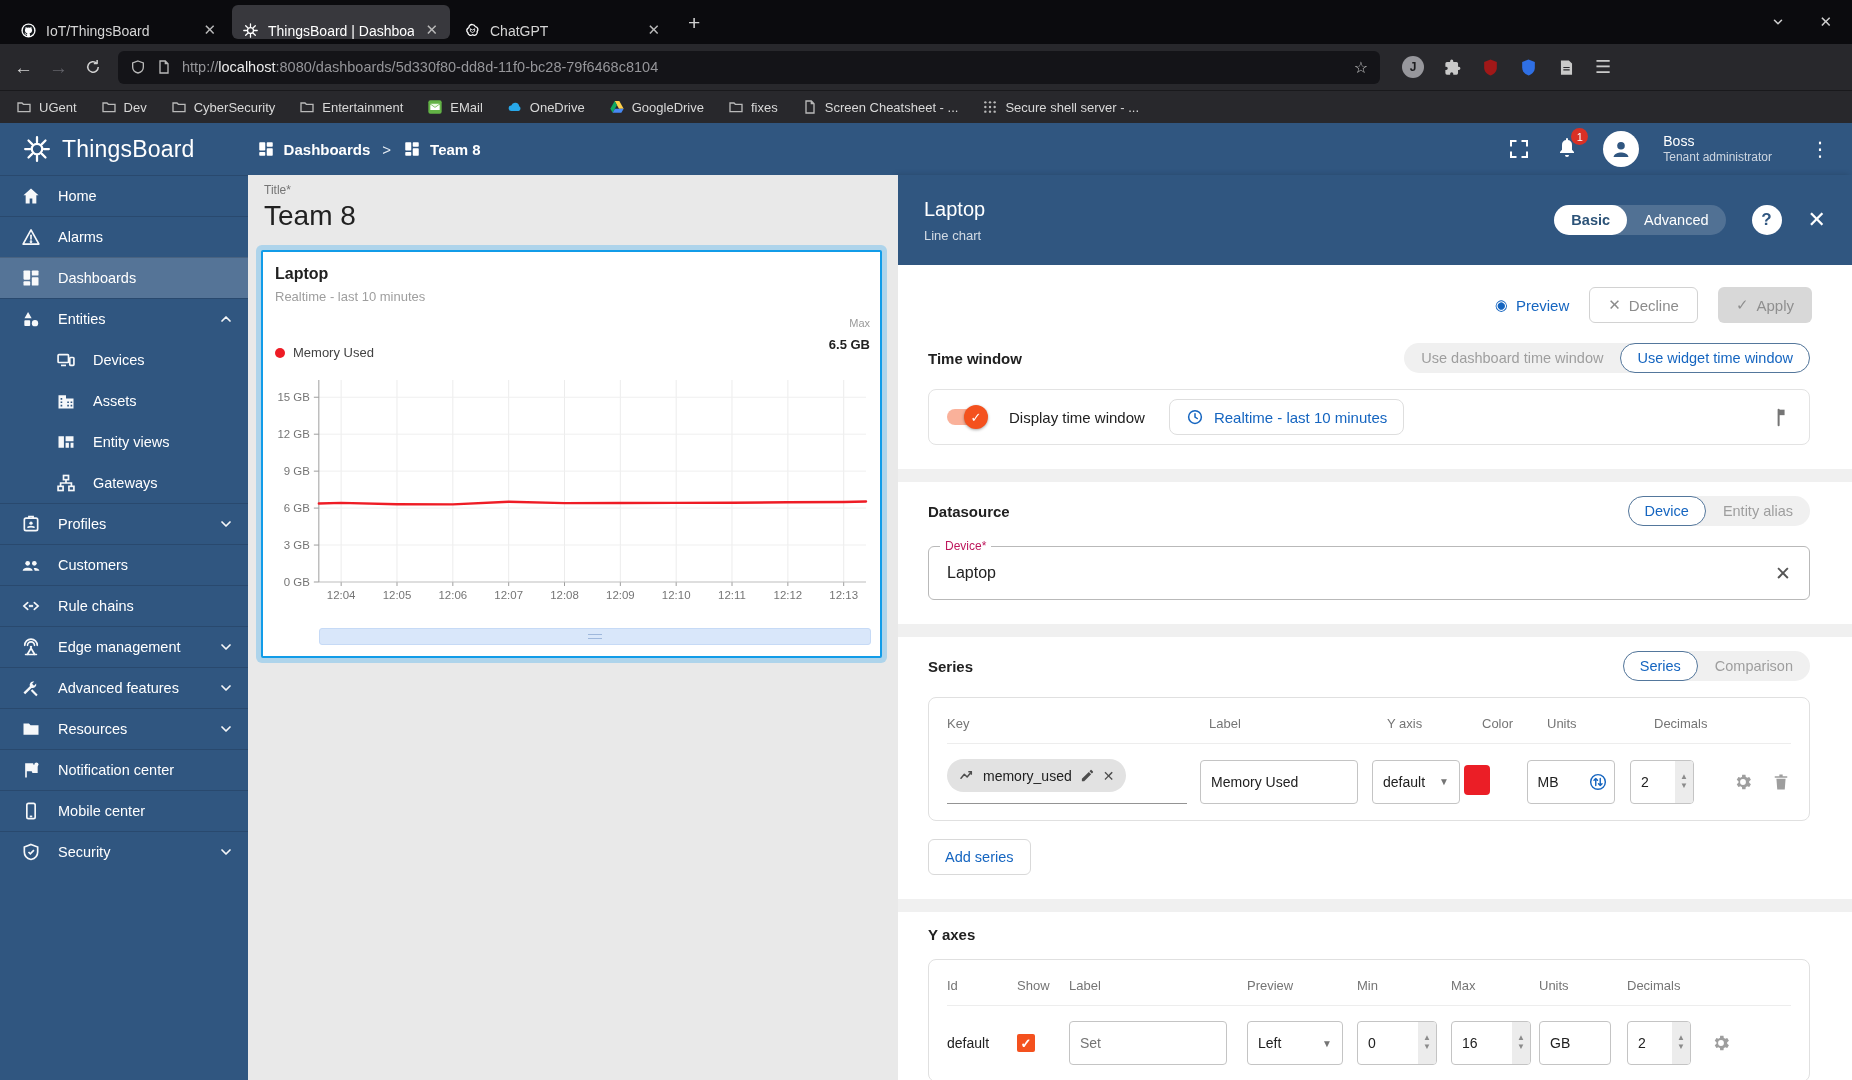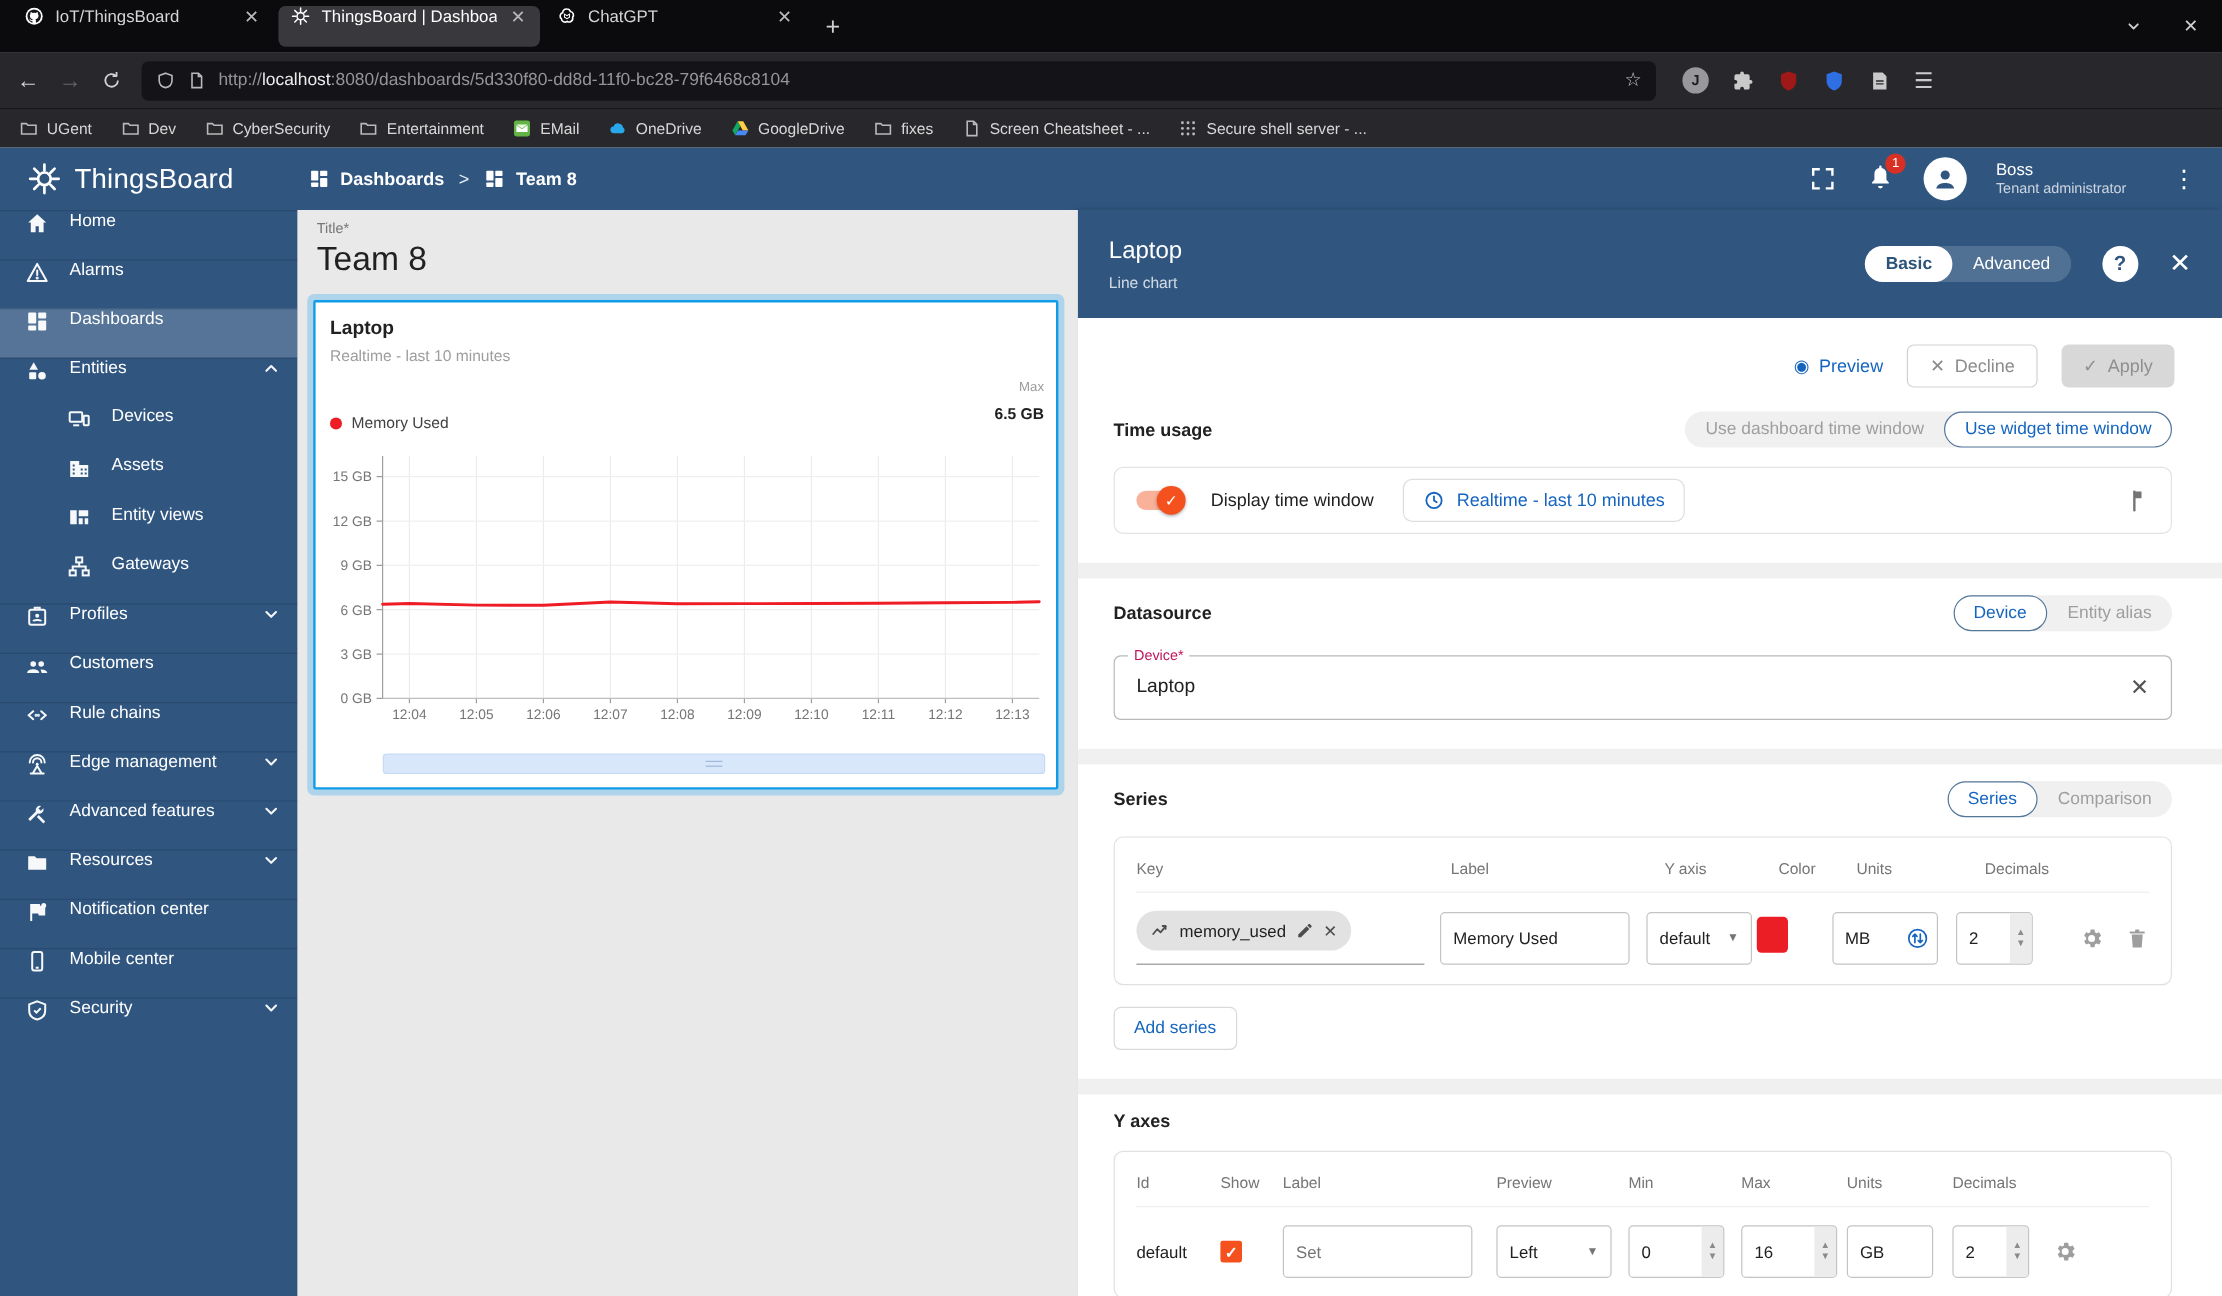--- a/index.html
+++ b/index.html
@@ -3,21 +3,21 @@
 <meta charset="utf-8">
 <style>
   *{box-sizing:border-box;margin:0;padding:0}
   body{margin:0;background:#000;font-family:"Liberation Sans",sans-serif}
   .screen{position:relative;width:1852px;height:1080px;overflow:hidden;background:#e9e9e9;font-family:"Liberation Sans",sans-serif}
   .icon{display:inline-flex;align-items:center;justify-content:center;flex:none}
   .icon svg{width:100%;height:100%;display:block}
 
   
   .tabbar{height:44px;background:#0b0b0e;display:flex;align-items:center;padding:0 10px;gap:4px}
-  .tab{width:218px;height:34px;border-radius:6px;display:flex;align-items:flex-start;gap:9px;padding:0 10px;color:#d5d5d5;font-size:14px}
+  .tab{width:218px;height:34px;border-radius:6px;display:flex;align-items:flex-end;gap:9px;padding:0 10px;color:#d5d5d5;font-size:14px}
   .tab.active{background:#38383d;color:#fff}
   .tab .icon{width:17px;height:17px}
   .tab-title{flex:1;white-space:nowrap;overflow:hidden}
   .tab-x{color:#b9b9b9;font-size:15px;padding:0 2px}
   .newtab{color:#cfcfcf;font-size:21px;margin-left:12px;line-height:1}
   .tabbar-right{margin-left:auto;display:flex;align-items:center;gap:34px;color:#cfcfcf;margin-right:10px;font-size:15px}
 
   .navbar{height:46px;background:#28282c;display:flex;align-items:center;padding:0 14px;gap:16px;color:#d2d2d2}
   .nav-btn{font-size:19px;line-height:1}
   .nav-btn.dim{color:#63636a}
@@ -51,21 +51,21 @@
   .avatar .icon{width:24px;height:24px;color:#305680}
   .user-meta{line-height:1.25}
   .user-name{font-size:14px}
   .user-role{font-size:12px;color:rgba(255,255,255,.75)}
   .kebab{font-size:20px;margin-left:14px;letter-spacing:0}
 
   
   .app-body{display:flex;height:905px}
 
   .sidebar{width:248px;background:#305680;color:#fff;overflow:hidden;flex:none}
-  .s-item{height:41px;display:flex;align-items:flex-start;gap:17px;padding:0 14px 0 21px;font-size:14.5px;position:relative;cursor:pointer}
+  .s-item{height:41px;display:flex;align-items:center;gap:17px;padding:0 14px 0 21px;font-size:14.5px;position:relative;cursor:pointer}
   .s-item.top{border-top:1px solid rgba(0,0,0,.14)}
   .s-item.sel{background:rgba(255,255,255,.18)}
   .s-item.sub{padding-left:56px}
   .s-item .icon{width:20px;height:20px;color:#fff;opacity:.96}
   .s-item .chev{margin-left:auto;width:16px;height:16px;opacity:.95}
 
   .dash{flex:1;position:relative;background:#e9e9e9;overflow:hidden}
   .dash-title{padding:8px 0 0 16px}
   .dt-label{font-size:12px;color:#757575}
   .dt-value{font-size:28px;color:#212121;font-weight:500;margin-top:3px}
@@ -705,21 +705,21 @@
               <span>Decline</span>
             </span>
           <span class="btn btn-disabled">
               <span class="bicon">✓</span>
               <span>Apply</span>
             </span>
         </div>
 
         <div class="section">
           <div class="sec-head">
-            <span class="sec-title">Time usage</span>
+            <span class="sec-title">Time window</span>
             <div class="seg seg-light">
               <span class="opt">Use dashboard time window</span>
               <span class="opt sel">Use widget time window</span>
             </div>
           </div>
           <div class="tw-card">
             <span class="switch">
                 <span class="knob">✓</span>
               </span>
             <span class="tw-label">Display time window</span>

